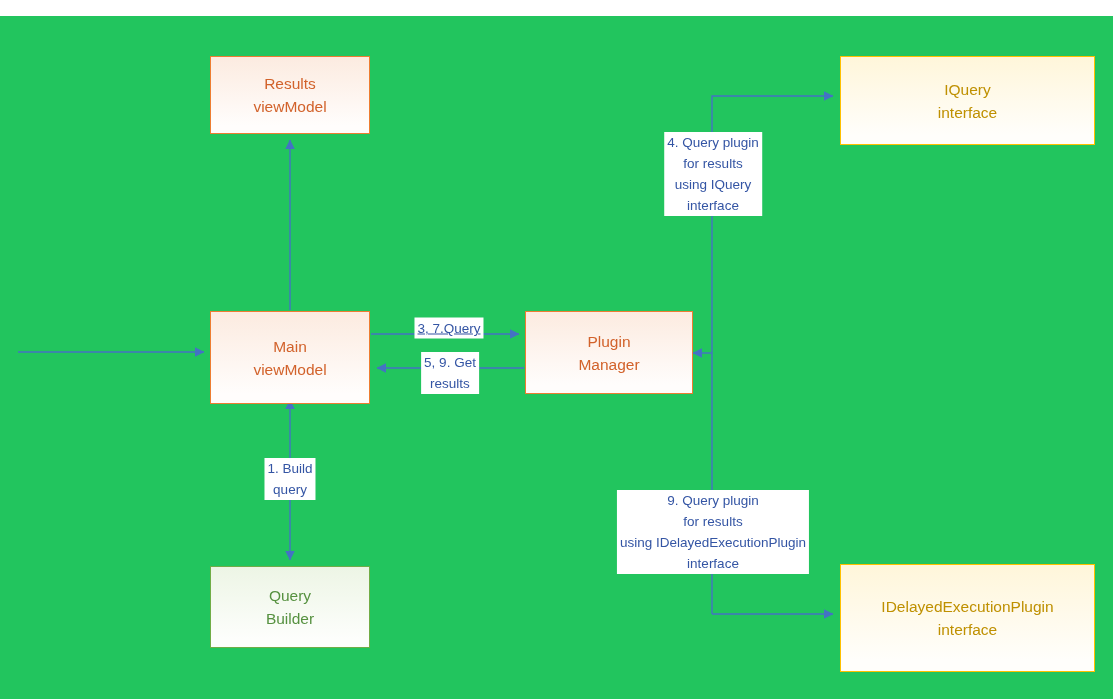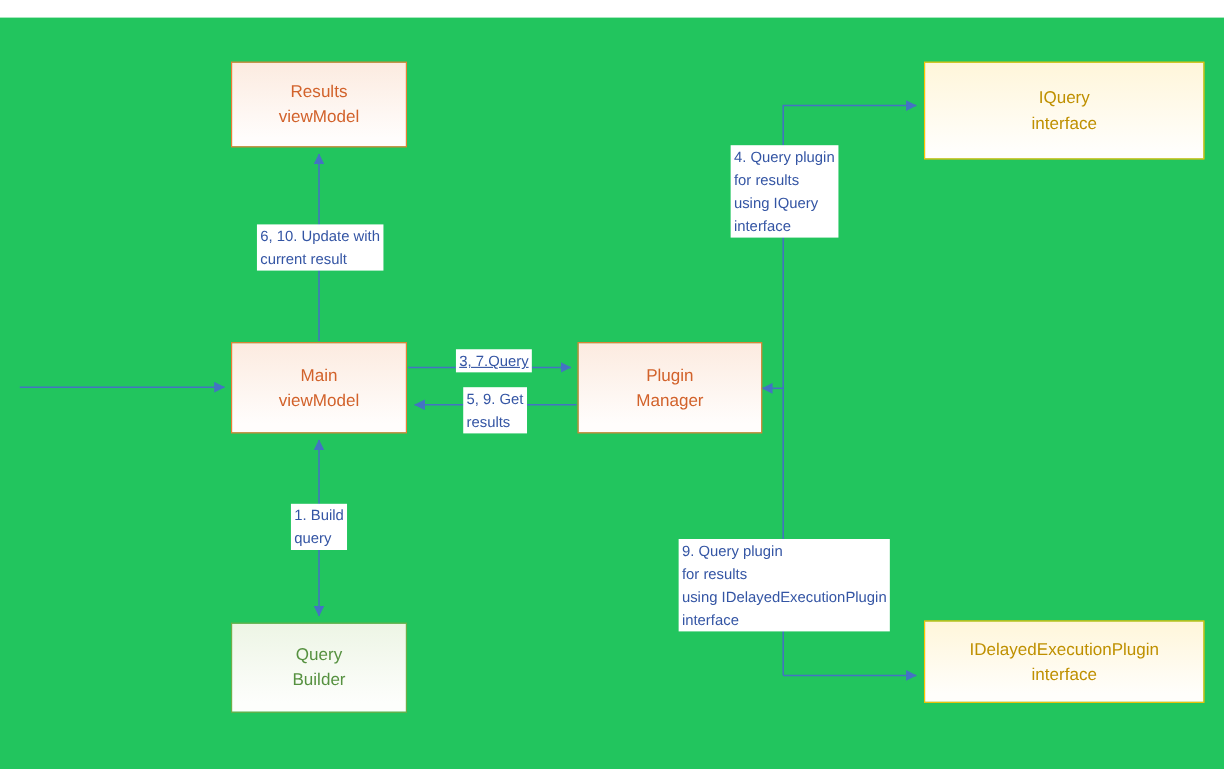--- a/index.html
+++ b/index.html
@@ -36,32 +36,32 @@
     border:1px solid #70AD47;
     color:#569140;
     background:linear-gradient(180deg,#edf5e5 0%,#fdfefc 90%);
   }
 
   .lbl{
     position:absolute;
     transform:translate(-50%,-50%);
     color:#3455A4;
     font-size:13.5px;line-height:21px;
-    text-align:left;
+    text-align:center;
     white-space:pre-line;
     background:#ffffff;
     padding:0 3px;
   }
 
   #b-results{left:210px;top:40px;width:160px;height:78px;}
   #b-iquery{left:840px;top:40px;width:255px;height:89px;}
-  #b-main{left:210px;top:295px;width:160px;height:83px;}
+  #b-main{left:210px;top:295px;width:160px;height:93px;}
   #b-plugin{left:525px;top:295px;width:168px;height:83px;}
   #b-query{left:210px;top:550px;width:160px;height:82px;}
-  #b-idelayed{left:840px;top:548px;width:255px;height:75px;}
+  #b-idelayed{left:840px;top:548px;width:255px;height:108px;}
 
   #l-receive{left:117px;top:336px;}
   #l-update{left:291px;top:209px;}
   #l-query{left:449px;top:312px;text-decoration:underline;}
   #l-getresults{left:450px;top:357px;}
   #l-build{left:290px;top:463px;}
   #l-q4{left:713px;top:158px;}
   #l-q8{left:713px;top:516px;}
 </style>
 </head>
@@ -105,22 +105,20 @@
   <div id="b-plugin" class="box orange">Plugin
 Manager</div>
 
   <div id="b-query" class="box green">Query
 Builder</div>
 
   <div id="b-idelayed" class="box gold">IDelayedExecutionPlugin
 interface</div>
 
 
-  <div id="l-update" class="lbl">6, 10. Update with
-current result</div>
 
   <div id="l-query" class="lbl">3, 7.Query</div>
 
   <div id="l-getresults" class="lbl">5, 9. Get
 results</div>
 
   <div id="l-build" class="lbl">1. Build
 query</div>
 
   <div id="l-q4" class="lbl">4. Query plugin

